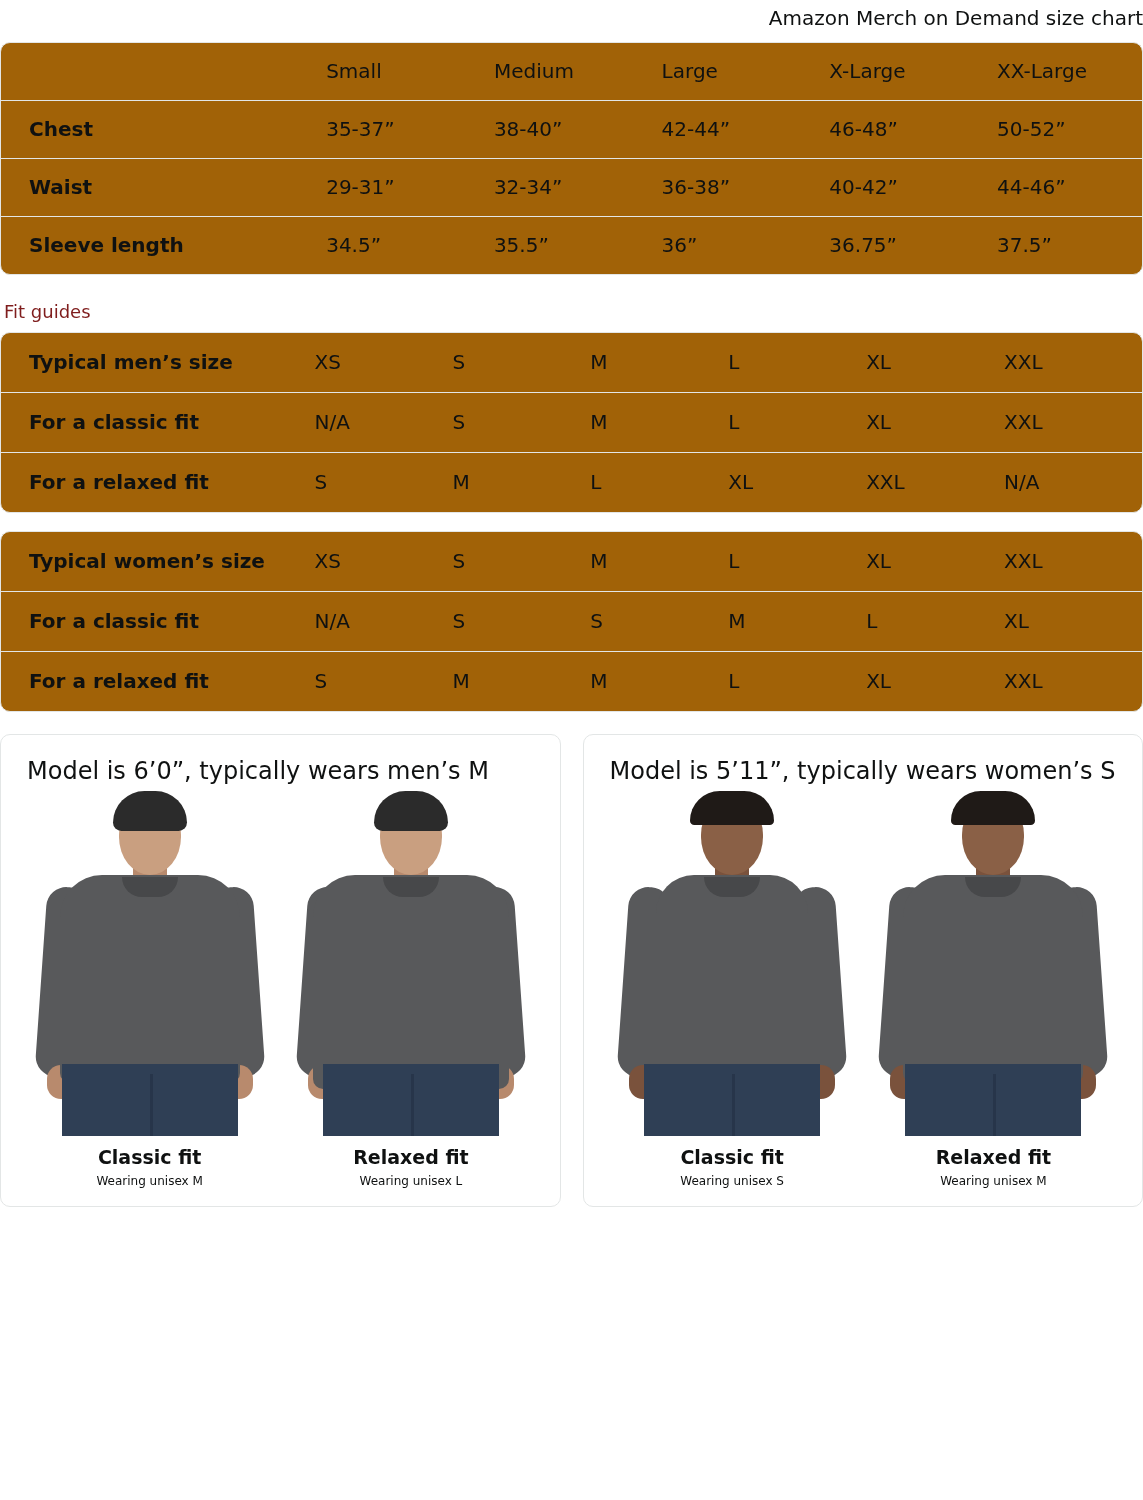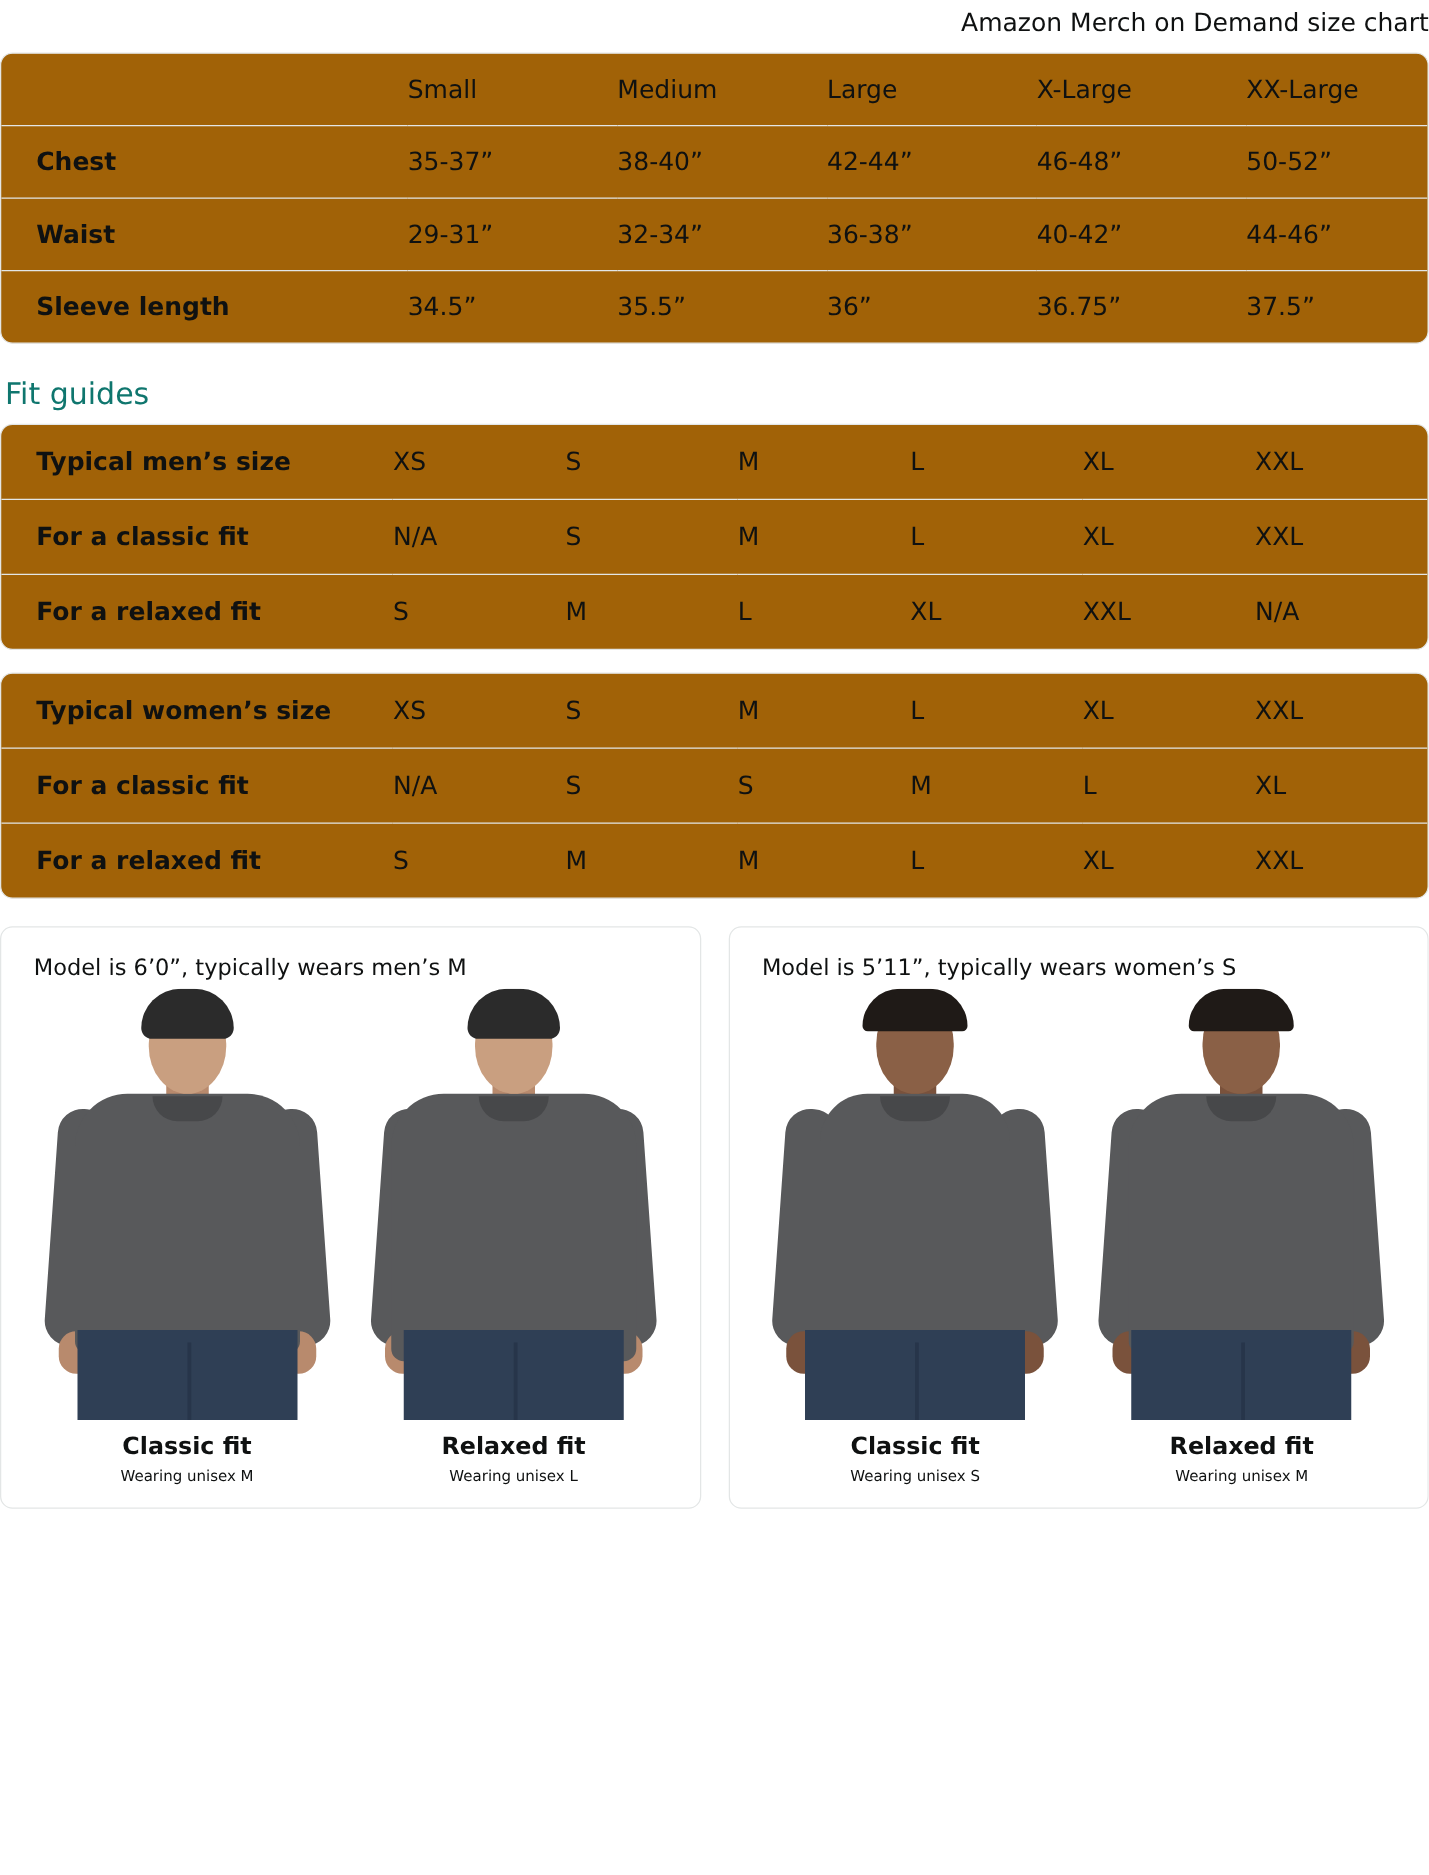--- a/index.html
+++ b/index.html
@@ -65,22 +65,22 @@
   .main-table col.c3 { width: 14.7%; }
   .main-table col.c4 { width: 14.7%; }
   .main-table col.c5 { width: 12.7%; }
 
   .note {
     font-size: 17px;
     color: #0f1111;
     padding: 14px 0 0 4px;
   }
   .section-label {
-    font-size: 24px;
-    color: #0f766e;
+    font-size: 18px;
+    color: #7f1d1d;
     padding: 26px 0 10px 4px;
   }
   .fit-table col.f0 { width: 27.5%; }
   .fit-table col.fx { width: 12.1%; }
   .fit-table td.row-label {
     font-weight: 700;
     padding-left: 28px;
   }
   .fit-table td {
     padding-top: 17px;
@@ -94,21 +94,21 @@
     margin-top: 22px;
   }
   .model-card {
     flex: 1 1 0;
     border: 1px solid #e3e6e6;
     border-radius: 10px;
     padding: 22px 18px 18px 18px;
     background: #fff;
   }
   .model-caption {
-    font-size: 18px;
+    font-size: 24px;
     color: #0f1111;
     padding-left: 8px;
     margin-bottom: 6px;
   }
   .model-pair {
     display: flex;
   }
   .model-col {
     flex: 1 1 0;
     display: flex;

